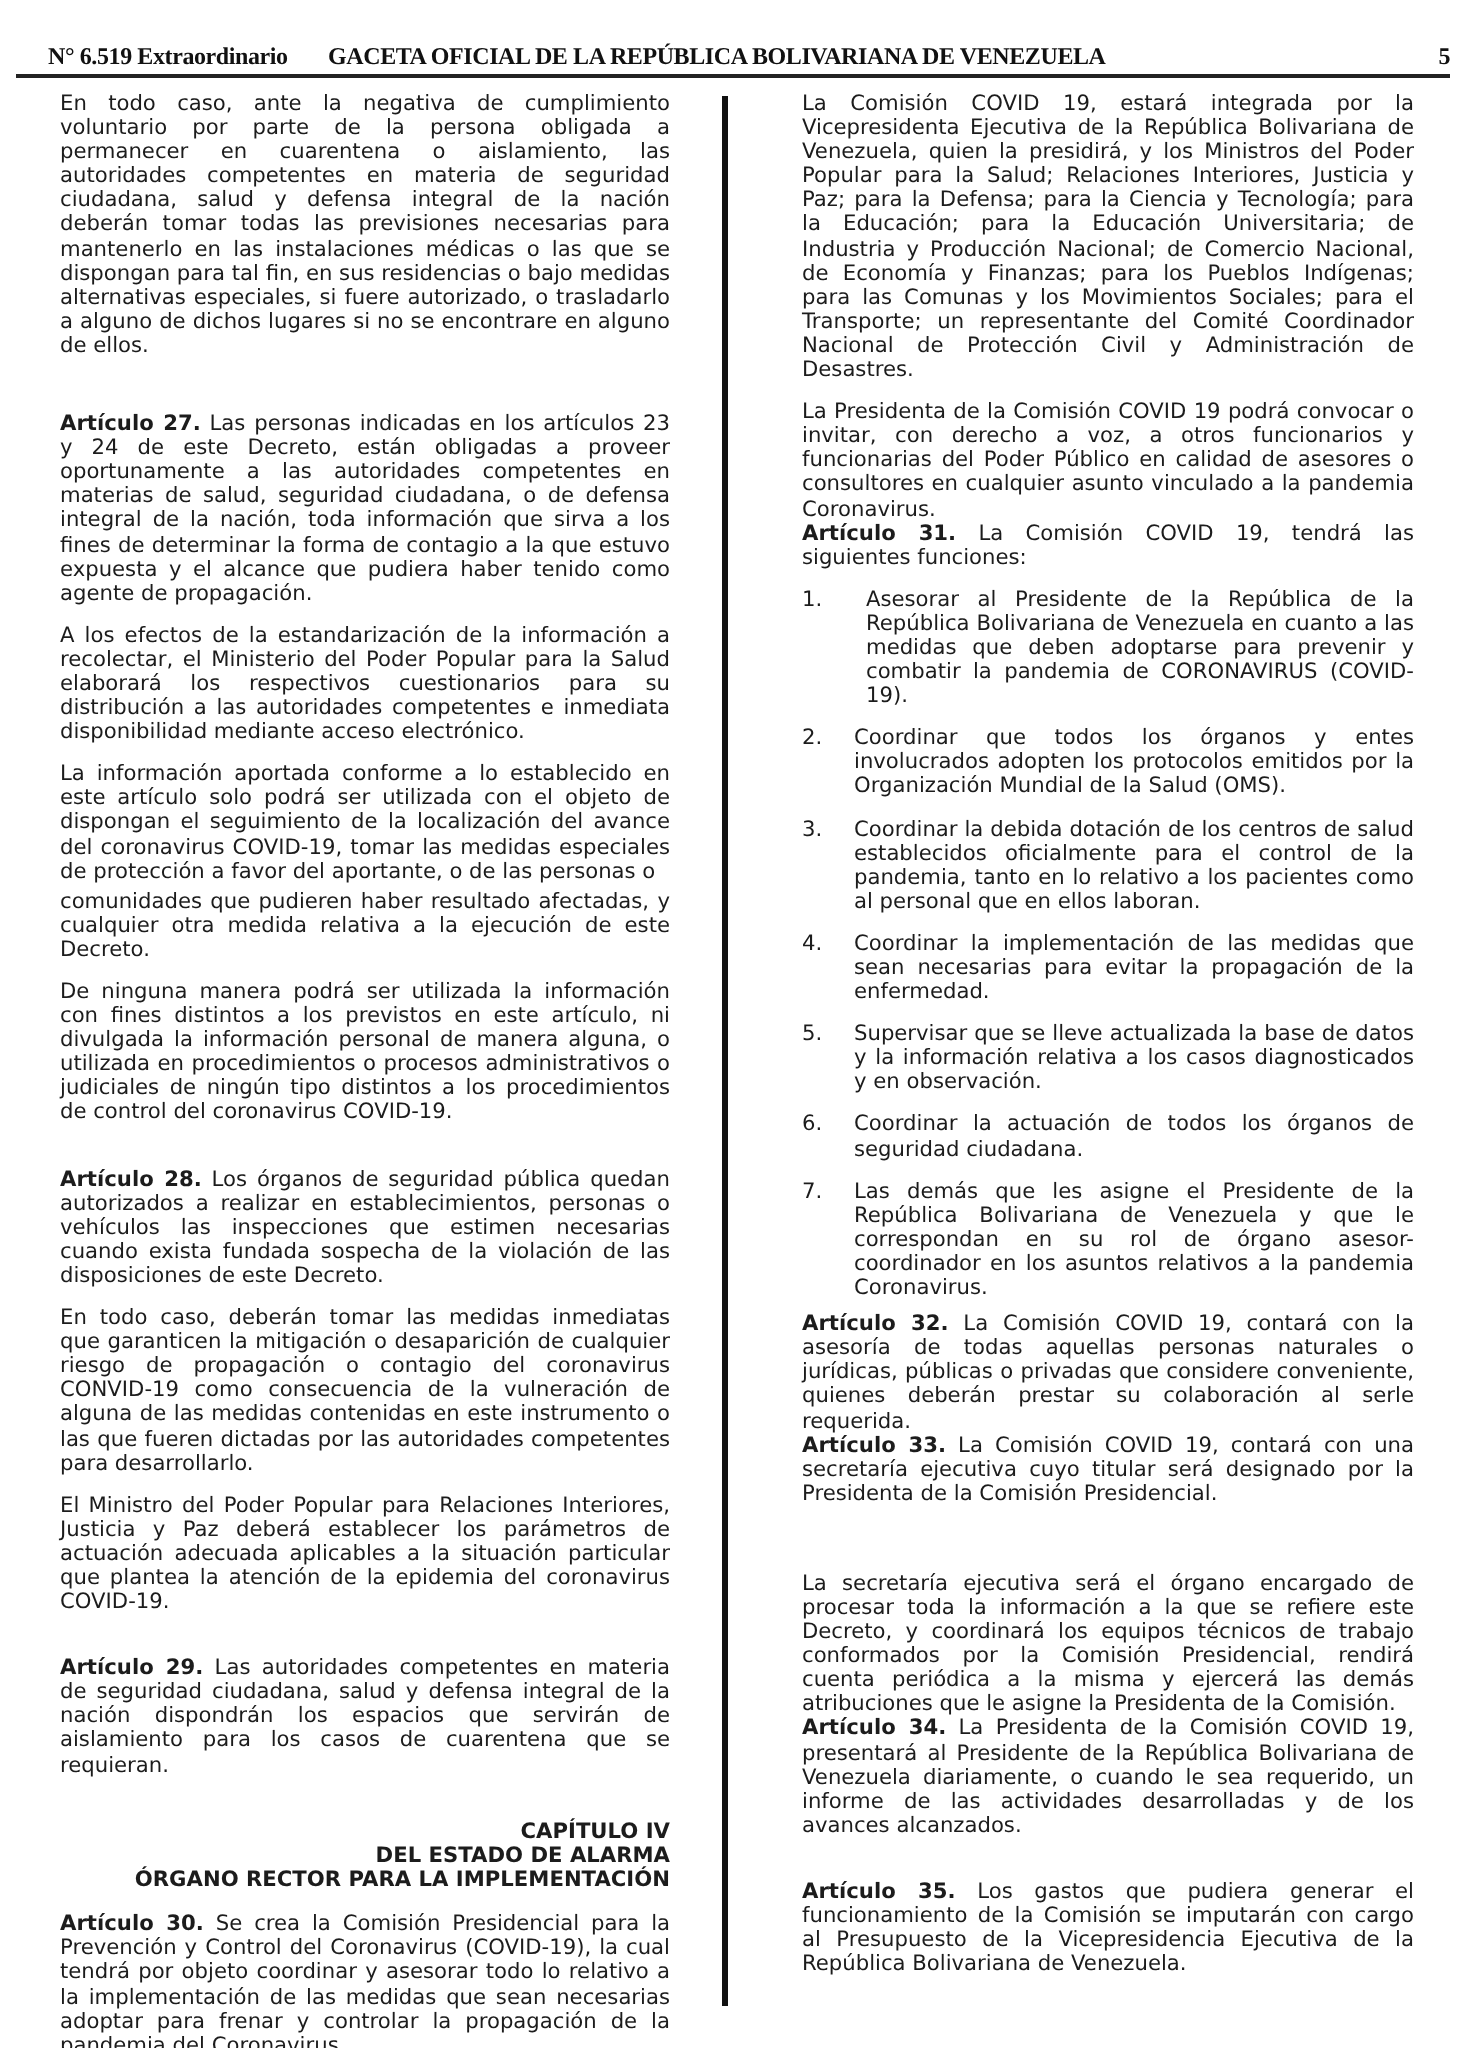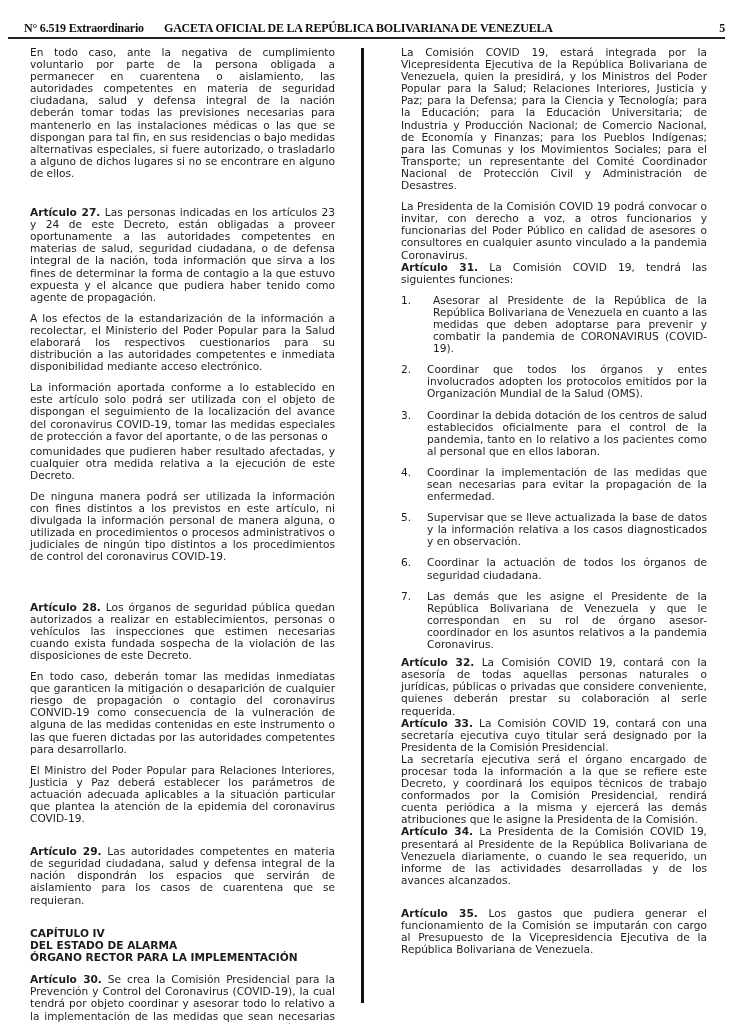--- a/index.html
+++ b/index.html
@@ -16,21 +16,21 @@
   .divider { position: absolute; left: 361px; top: 48px; width: 3px; height: 955px; background: #111; }
   .col {
     position: absolute; top: 46px;
     font-family: "DejaVu Sans", sans-serif; font-size: 10.6px; line-height: 12.1px;
     text-align: justify; color: #1c1c1c;
   }
   .col.left { left: 30px; width: 305px; }
   .col.right { left: 401px; width: 306px; }
   .col p { margin: 0; }
   .b { font-weight: bold; }
-  .chapter { text-align: left; font-weight: bold; line-height: 12.2px; }
+  .chapter { text-align: right; font-weight: bold; line-height: 12.2px; }
   .list-item { display: flex; }
   .list-item .num { width: 26px; flex: none; }
   .list-item .txt { flex: 1; text-align: justify; }
   .list-item.wide .num { width: 32px; }
 </style>
 </head>
 <body>
 
 <div class="header">
   <span class="issue">N° 6.519 Extraordinario</span>
@@ -42,21 +42,21 @@
 
 <div class="col left">
   <p>En todo caso, ante la negativa de cumplimiento voluntario por parte de la persona obligada a permanecer en cuarentena o aislamiento, las autoridades competentes en materia de seguridad ciudadana, salud y defensa integral de la nación deberán tomar todas las previsiones necesarias para mantenerlo en las instalaciones médicas o las que se dispongan para tal fin, en sus residencias o bajo medidas alternativas especiales, si fuere autorizado, o trasladarlo a alguno de dichos lugares si no se encontrare en alguno de ellos.</p>
 
   <p style="margin-top:27px"><span class="b">Artículo 27.</span><span> Las personas indicadas en los artículos 23 y 24 de este Decreto, están obligadas a proveer oportunamente a las autoridades competentes en materias de salud, seguridad ciudadana, o de defensa integral de la nación, toda información que sirva a los fines de determinar la forma de contagio a la que estuvo expuesta y el alcance que pudiera haber tenido como agente de propagación.</span></p>
   <p style="margin-top:9px">A los efectos de la estandarización de la información a recolectar, el Ministerio del Poder Popular para la Salud elaborará los respectivos cuestionarios para su distribución a las autoridades competentes e inmediata disponibilidad mediante acceso electrónico.</p>
   <p style="margin-top:9px">La información aportada conforme a lo establecido en este artículo solo podrá ser utilizada con el objeto de dispongan el seguimiento de la localización del avance del coronavirus COVID-19, tomar las medidas especiales de protección a favor del aportante, o de las personas o</p>
   <p style="margin-top:3px">comunidades que pudieren haber resultado afectadas, y cualquier otra medida relativa a la ejecución de este Decreto.</p>
   <p style="margin-top:9px">De ninguna manera podrá ser utilizada la información con fines distintos a los previstos en este artículo, ni divulgada la información personal de manera alguna, o utilizada en procedimientos o procesos administrativos o judiciales de ningún tipo distintos a los procedimientos de control del coronavirus COVID-19.</p>
 
-  <p style="margin-top:38px"><span class="b">Artículo 28.</span><span> Los órganos de seguridad pública quedan autorizados a realizar en establecimientos, personas o vehículos las inspecciones que estimen necesarias cuando exista fundada sospecha de la violación de las disposiciones de este Decreto.</span></p>
+  <p style="margin-top:21px"><span class="b">Artículo 28.</span><span> Los órganos de seguridad pública quedan autorizados a realizar en establecimientos, personas o vehículos las inspecciones que estimen necesarias cuando exista fundada sospecha de la violación de las disposiciones de este Decreto.</span></p>
   <p style="margin-top:9px">En todo caso, deberán tomar las medidas inmediatas que garanticen la mitigación o desaparición de cualquier riesgo de propagación o contagio del coronavirus CONVID-19 como consecuencia de la vulneración de alguna de las medidas contenidas en este instrumento o las que fueren dictadas por las autoridades competentes para desarrollarlo.</p>
   <p style="margin-top:9px">El Ministro del Poder Popular para Relaciones Interiores, Justicia y Paz deberá establecer los parámetros de actuación adecuada aplicables a la situación particular que plantea la atención de la epidemia del coronavirus COVID-19.</p>
 
   <p style="margin-top:21px"><span class="b">Artículo 29.</span><span> Las autoridades competentes en materia de seguridad ciudadana, salud y defensa integral de la nación dispondrán los espacios que servirán de aislamiento para los casos de cuarentena que se requieran.</span></p>
 
   <div class="chapter" style="margin-top:21px">
     <div>CAPÍTULO IV</div>
     <div>DEL ESTADO DE ALARMA</div>
     <div>ÓRGANO RECTOR PARA LA IMPLEMENTACIÓN</div>
   </div>
@@ -95,19 +95,19 @@
     <span class="txt">Coordinar la actuación de todos los órganos de seguridad ciudadana.</span>
   </div>
   <div class="list-item" style="margin-top:9px">
     <span class="num">7.</span>
     <span class="txt">Las demás que les asigne el Presidente de la República Bolivariana de Venezuela y que le correspondan en su rol de órgano asesor-coordinador en los asuntos relativos a la pandemia Coronavirus.</span>
   </div>
 
   <p style="margin-top:6px"><span class="b">Artículo 32.</span><span> La Comisión COVID 19, contará con la asesoría de todas aquellas personas naturales o jurídicas, públicas o privadas que considere conveniente, quienes deberán prestar su colaboración al serle requerida.</span></p>
 
   <p style=""><span class="b">Artículo 33.</span><span> La Comisión COVID 19, contará con una secretaría ejecutiva cuyo titular será designado por la Presidenta de la Comisión Presidencial.</span></p>
-  <p style="">La secretaría ejecutiva será el órgano encargado de procesar toda la información a la que se refiere este Decreto, y coordinará los equipos técnicos de trabajo conformados por la Comisión Presidencial, rendirá cuenta periódica a la misma y ejercerá las demás atribuciones que le asigne la Presidenta de la Comisión.</p>
+  <p style="margin-top:33px">La secretaría ejecutiva será el órgano encargado de procesar toda la información a la que se refiere este Decreto, y coordinará los equipos técnicos de trabajo conformados por la Comisión Presidencial, rendirá cuenta periódica a la misma y ejercerá las demás atribuciones que le asigne la Presidenta de la Comisión.</p>
 
   <p style=""><span class="b">Artículo 34.</span><span> La Presidenta de la Comisión COVID 19, presentará al Presidente de la República Bolivariana de Venezuela diariamente, o cuando le sea requerido, un informe de las actividades desarrolladas y de los avances alcanzados.</span></p>
 
   <p style="margin-top:21px"><span class="b">Artículo 35.</span><span> Los gastos que pudiera generar el funcionamiento de la Comisión se imputarán con cargo al Presupuesto de la Vicepresidencia Ejecutiva de la República Bolivariana de Venezuela.</span></p>
 
 </div>
 
 </body></html>

